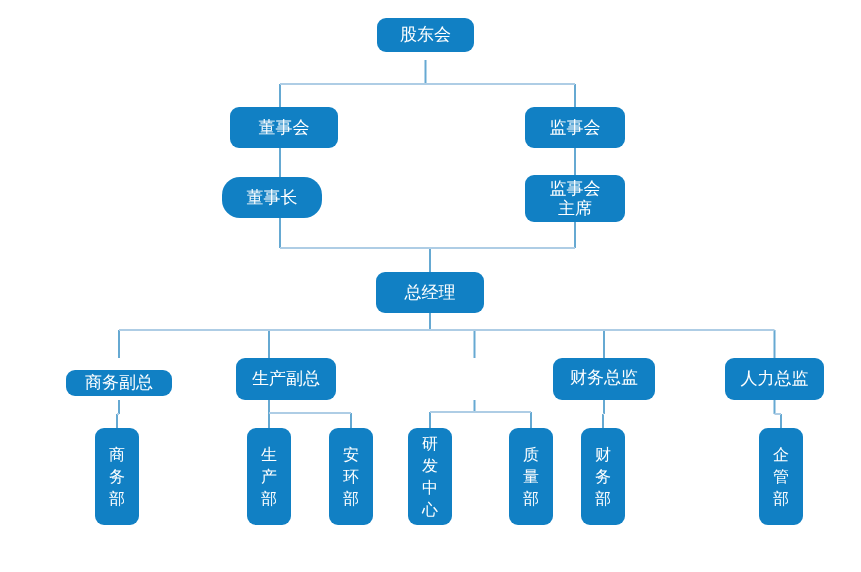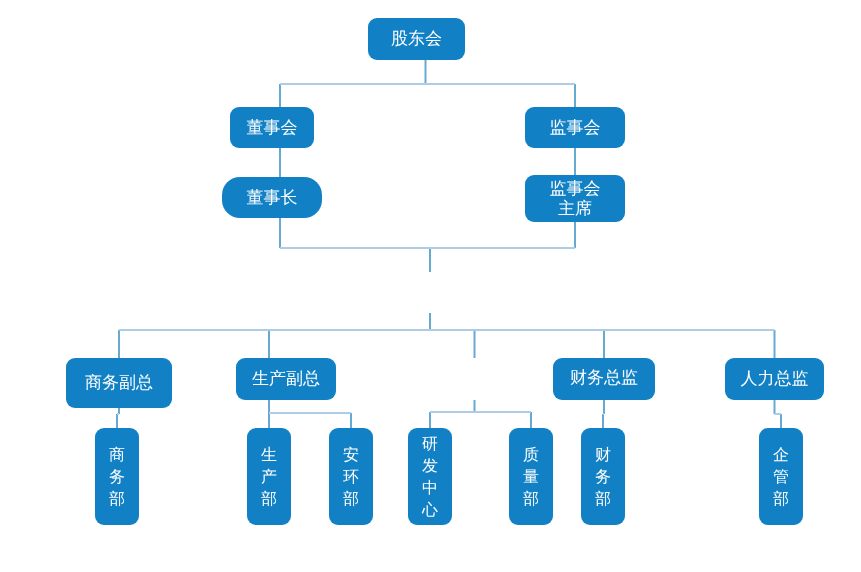--- a/index.html
+++ b/index.html
@@ -75,37 +75,40 @@
       <line x1="531" y1="412" x2="531" y2="428" class="v-line"></line>
       <line x1="430" y1="412" x2="531" y2="412" class="h-line"></line>
       <line x1="604" y1="400" x2="604" y2="414" class="v-line"></line>
       <line x1="603" y1="414" x2="603" y2="428" class="v-line"></line>
       <line x1="603" y1="414" x2="604" y2="414" class="h-line"></line>
       <line x1="774.5" y1="400" x2="774.5" y2="414" class="v-line"></line>
       <line x1="781" y1="414" x2="781" y2="428" class="v-line"></line>
       <line x1="774.5" y1="414" x2="781" y2="414" class="h-line"></line>
     </svg>
 
-<div class="node horiz" style="left: 368px; top: 18px; width: 97px; height: 42px;">
+<div class="node horiz" style="left: 377px; top: 18px; width: 97px; height: 34px;">
       <span class="node-label">股东会</span>
     </div>
-    <div class="node horiz" style="left: 230px; top: 107px; width: 84px; height: 41px;">
+    <div class="node horiz" style="left: 230px; top: 107px; width: 108px; height: 41px;">
       <span class="node-label">董事会</span>
     </div>
     <div class="node horiz" style="left: 525px; top: 107px; width: 100px; height: 41px;">
       <span class="node-label">监事会</span>
     </div>
     <div class="node horiz" style="left: 222px; top: 177px; width: 100px; height: 41px; border-radius: 18px;">
       <span class="node-label">董事长</span>
     </div>
     <div class="node horiz" style="left: 525px; top: 175px; width: 100px; height: 47px;">
       <span class="node-label">监事会
 主席</span>
     </div>
-    <div class="node horiz" style="left: 66px; top: 358px; width: 106px; height: 50px;">
+    <div class="node horiz" style="left: 376px; top: 272px; width: 108px; height: 41px;">
+      <span class="node-label">总经理</span>
+    </div>
+    <div class="node horiz" style="left: 66px; top: 370px; width: 106px; height: 26px;">
       <span class="node-label">商务副总</span>
     </div>
     <div class="node horiz" style="left: 236px; top: 358px; width: 100px; height: 42px;">
       <span class="node-label">生产副总</span>
     </div>
     <div class="node horiz" style="left: 553px; top: 358px; width: 102px; height: 42px; font-family: Liberation Mono, monospace;">
       <span class="node-label">财务总监</span>
     </div>
     <div class="node horiz" style="left: 725px; top: 358px; width: 99px; height: 42px;">
       <span class="node-label">人力总监</span>

